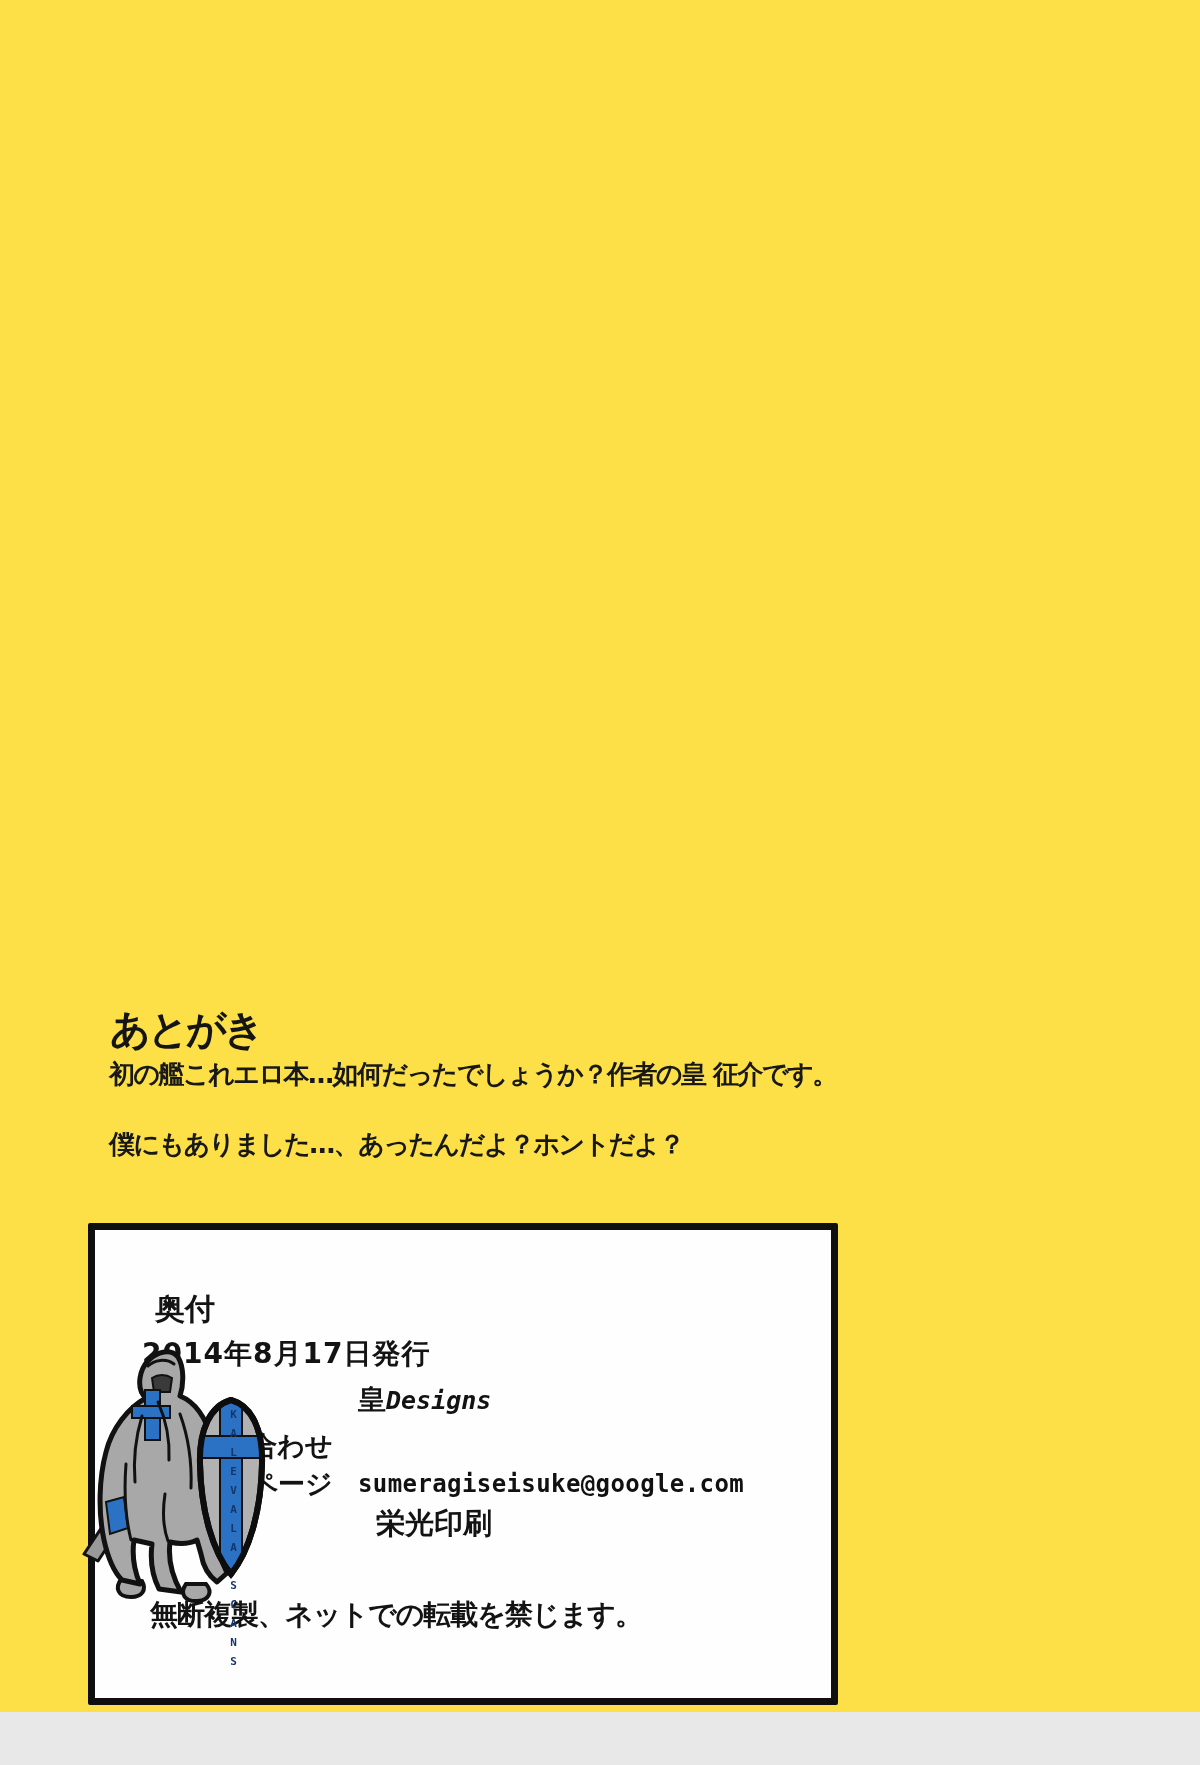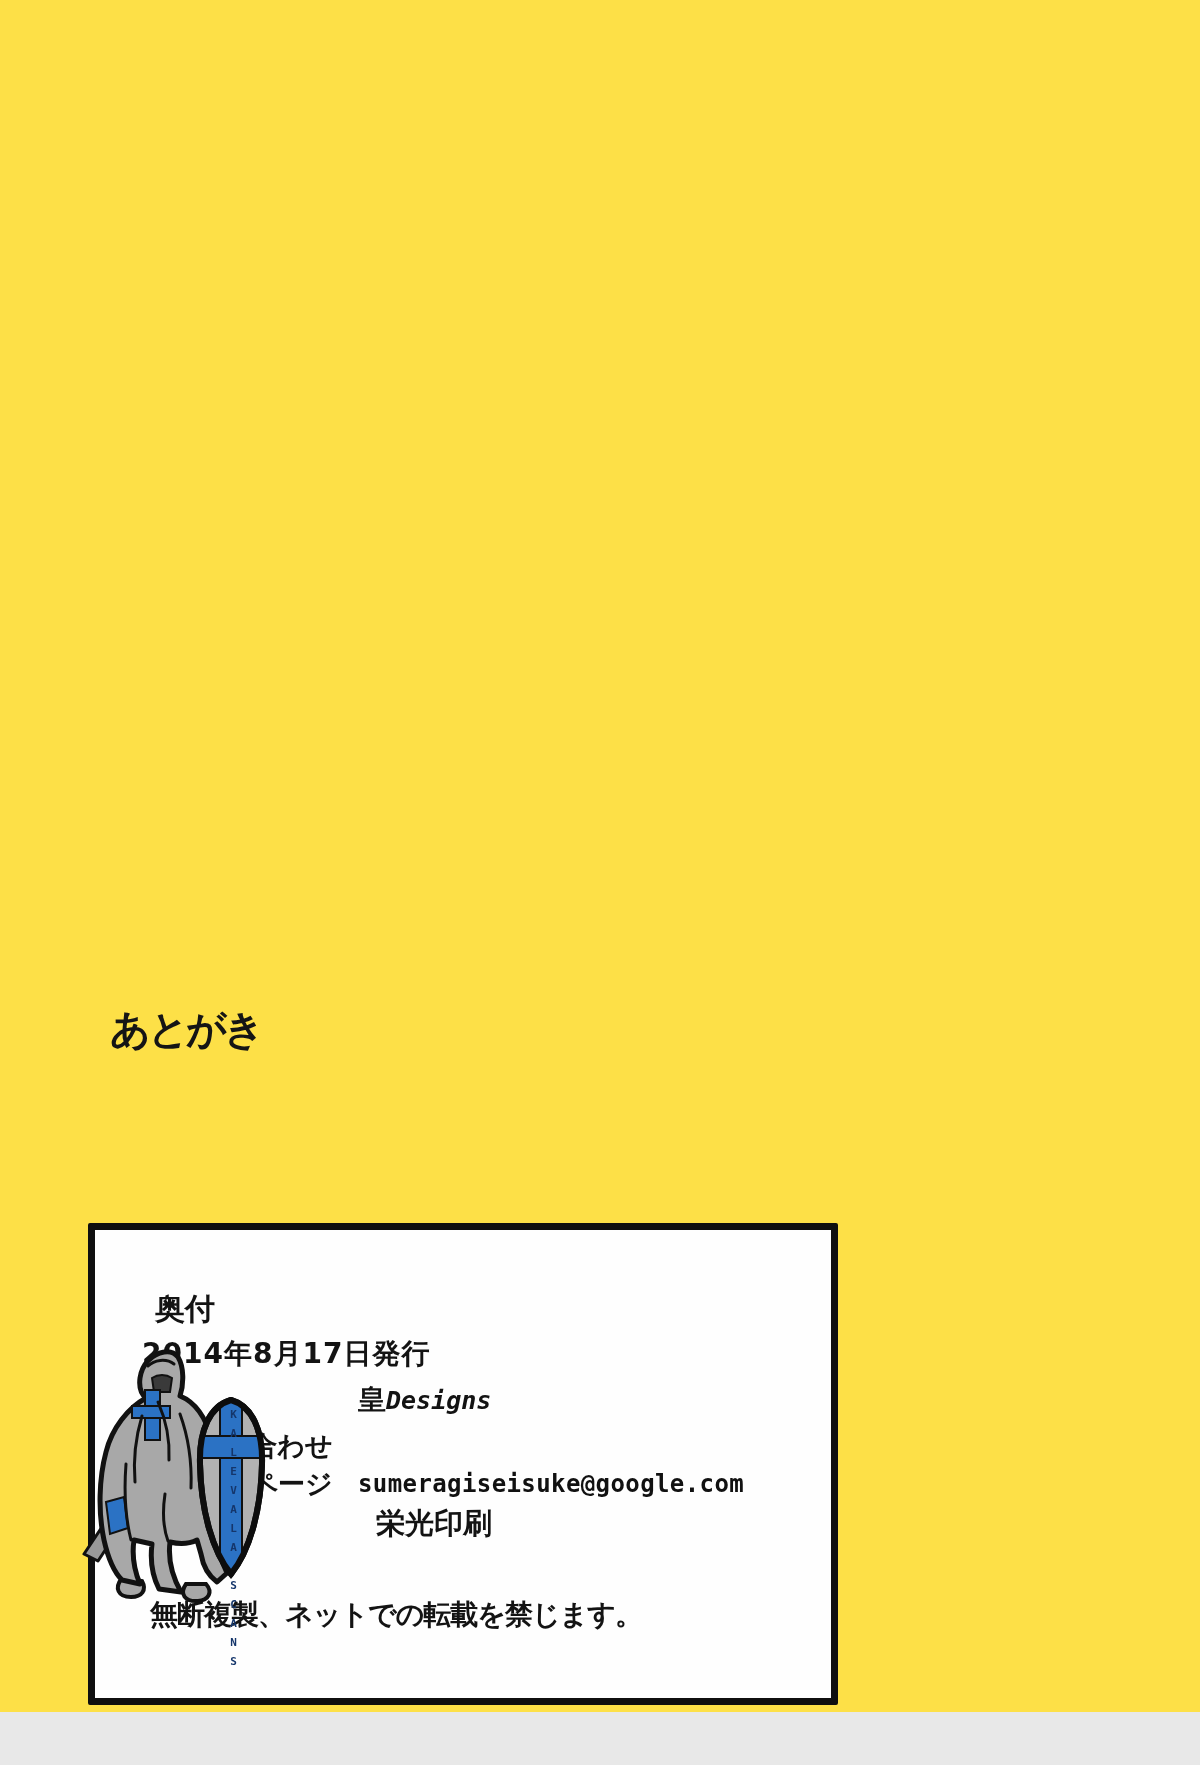--- a/index.html
+++ b/index.html
@@ -80,20 +80,22 @@
     color: #15366b;
     white-space: nowrap;
   }
 </style>
 </head>
 <body>
 
 <div id="page">
 
   <div class="abs afterword-heading">あとがき</div>
+  <div class="abs afterword-line l1">初の艦これエロ本…如何だったでしょうか？作者の皇 征介です。</div>
+  <div class="abs afterword-line l3">僕にもありました…、あったんだよ？ホントだよ？</div>
 
   <div class="colophon-box"></div>
 
   <div class="abs colophon-title">奥付</div>
   <div class="abs colophon-date">2014年8月17日発行</div>
 
   <div class="abs colophon-circle"><span>皇</span><span class="latin">Designs</span></div>
 
   <div class="abs colophon-label contact-label">お問い合わせ</div>
   <div class="abs mono-value contact-email">sumeragiseisuke@google.com</div>

